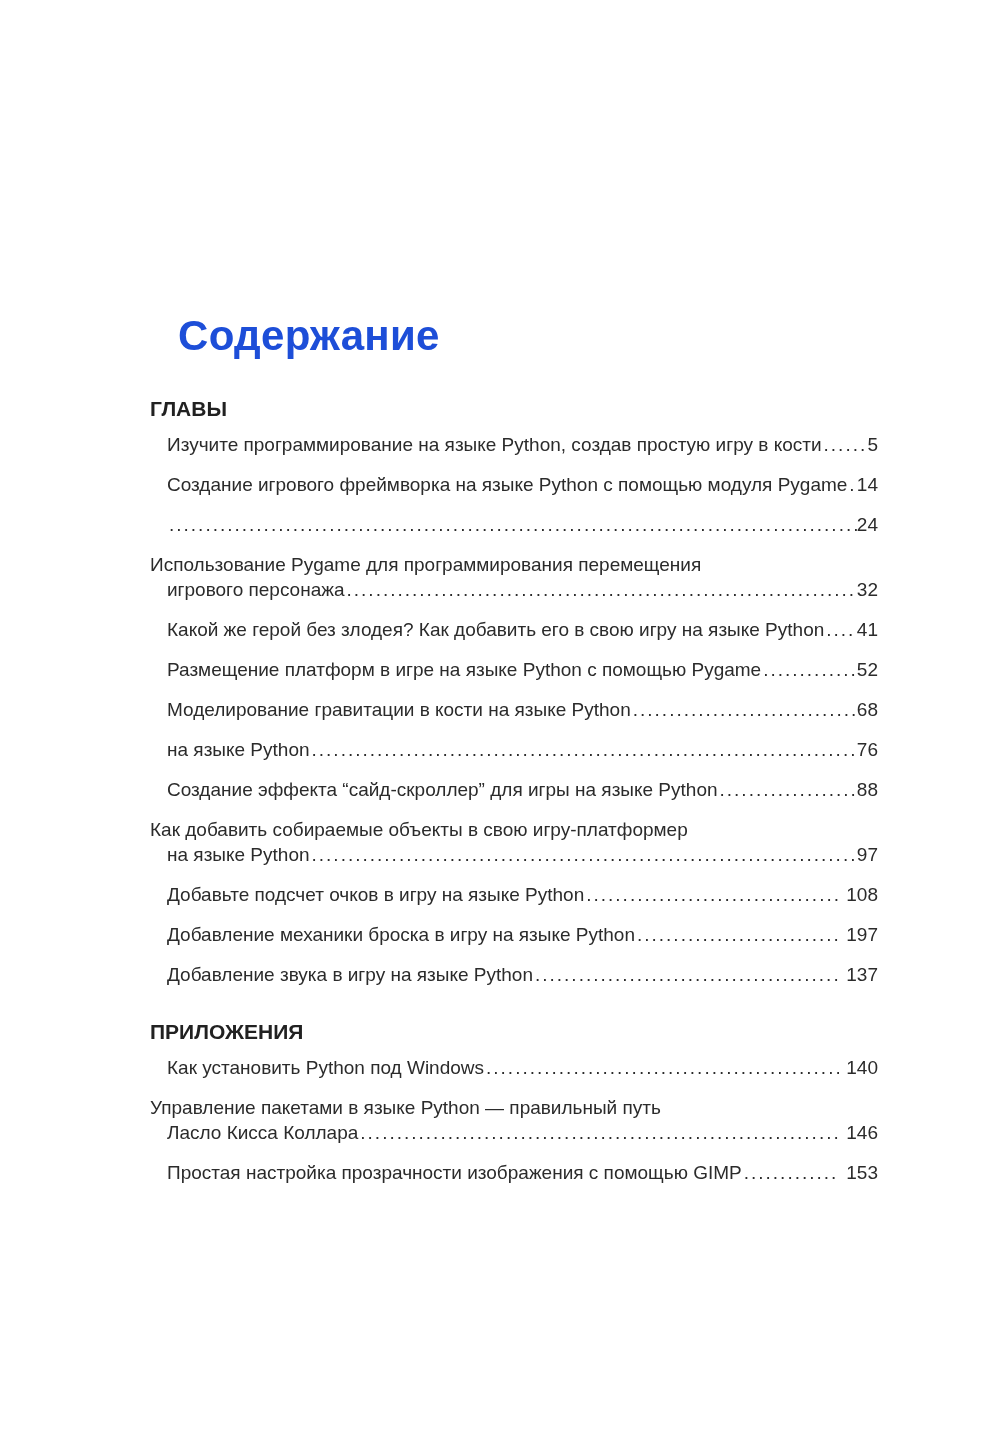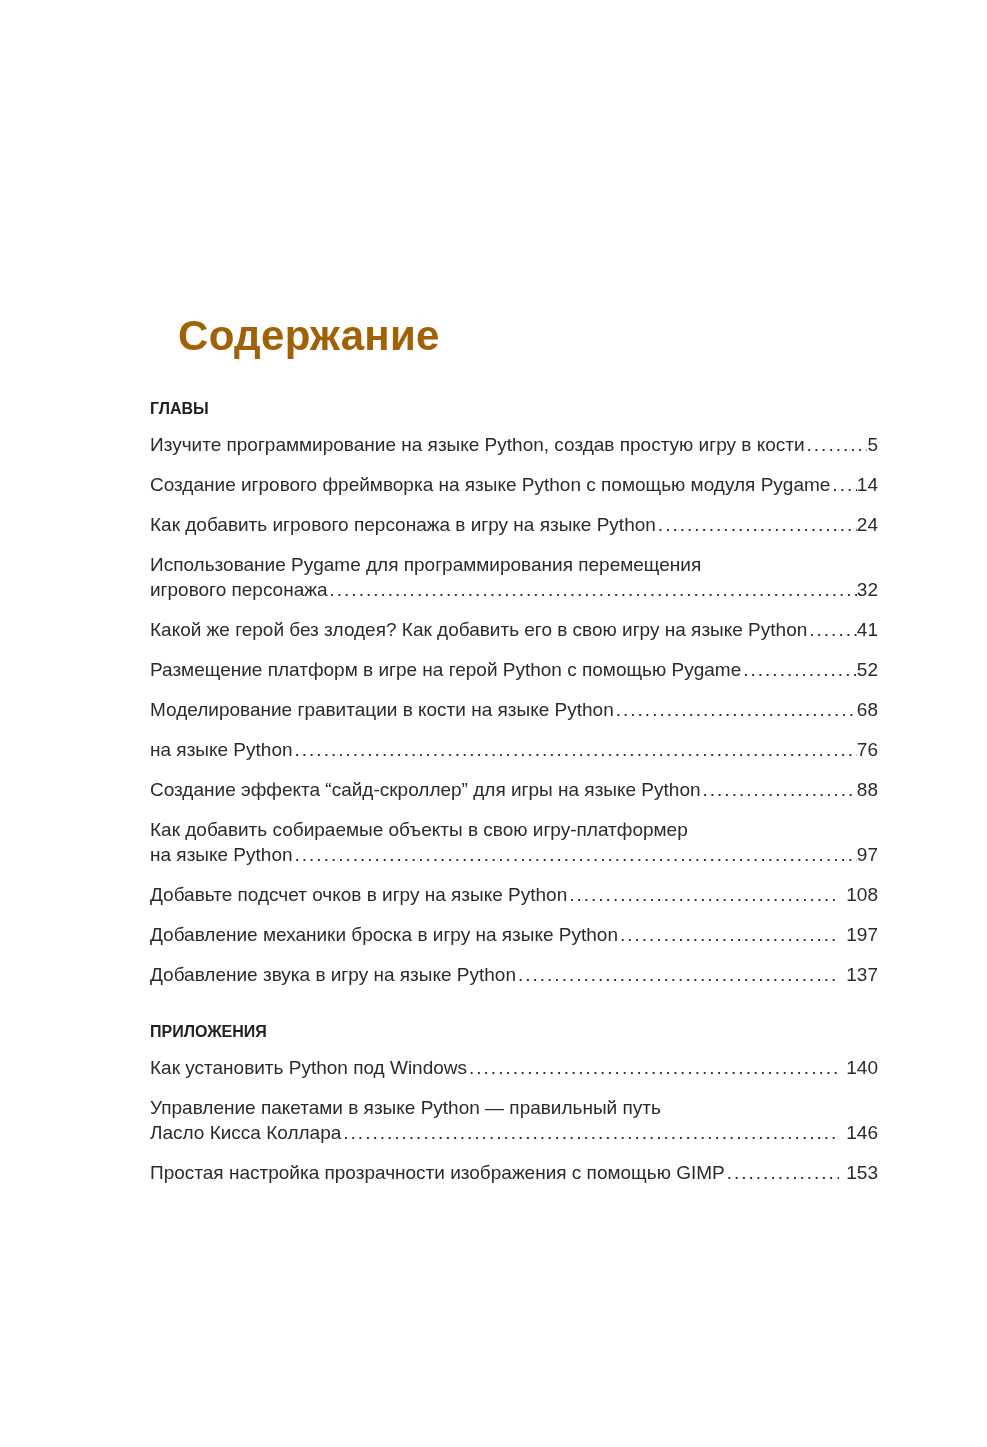--- a/index.html
+++ b/index.html
@@ -18,44 +18,45 @@
     position: absolute;
     left: 150px; top: 0;
     width: 728px;
     padding-top: 312px;
   }
   .doc-title {
     margin: 0 0 0 28px;
     font-size: 42px;
     font-weight: 700;
     line-height: 48px;
-    color: #a16207;
+    color: #1d4ed8;
     letter-spacing: 0.3px;
   }
   .section-heading {
     margin: 36px 0 0 0;
-    font-size: 16px;
+    font-size: 21px;
     font-weight: 700;
     line-height: 26px;
     color: #212121;
   }
   #sections section:not(:first-of-type) .section-heading {
     margin-top: 32px;
   }
   .entry {
     margin-top: 15px;
     font-size: 19px;
     line-height: 25px;
   }
   .entries .entry:first-child { margin-top: 10px; }
   .entry-line { white-space: nowrap; }
   .entry-last-line {
     display: flex;
     align-items: flex-end;
     overflow: hidden;
+    margin-left: 17px;
   }
   .entry-text { white-space: nowrap; flex: 0 0 auto; }
   .leader {
     flex: 1 1 0;
     min-width: 0;
     overflow: hidden;
     white-space: nowrap;
     letter-spacing: 2px;
     margin-left: 2px;
   }
@@ -85,21 +86,20 @@
     <div class="entry-last-line">
       <span class="entry-text">Создание игрового фреймворка на языке Python с помощью модуля Pygame</span>
       <span class="leader">........................................................................................................................................................................................................</span>
       <span class="page-num">14</span>
     </div>
   </div>
 
   <div class="entry">
     <div class="pre-lines"></div>
     <div class="entry-last-line">
-      <span class="entry-text">Как добавить игрового персонажа в игру на языке Python</span>
       <span class="leader">........................................................................................................................................................................................................</span>
       <span class="page-num">24</span>
     </div>
   </div>
 
   <div class="entry">
     <div class="pre-lines">
               <div class="entry-line">Использование Pygame для программирования перемещения</div>
             </div>
     <div class="entry-last-line">
@@ -114,21 +114,21 @@
     <div class="entry-last-line">
       <span class="entry-text">Какой же герой без злодея? Как добавить его в свою игру на языке Python</span>
       <span class="leader">........................................................................................................................................................................................................</span>
       <span class="page-num">41</span>
     </div>
   </div>
 
   <div class="entry">
     <div class="pre-lines"></div>
     <div class="entry-last-line">
-      <span class="entry-text">Размещение платформ в игре на герой Python с помощью Pygame</span>
+      <span class="entry-text">Размещение платформ в игре на языке Python с помощью Pygame</span>
       <span class="leader">........................................................................................................................................................................................................</span>
       <span class="page-num">52</span>
     </div>
   </div>
 
   <div class="entry">
     <div class="pre-lines"></div>
     <div class="entry-last-line">
       <span class="entry-text">Моделирование гравитации в кости на языке Python</span>
       <span class="leader">........................................................................................................................................................................................................</span>

